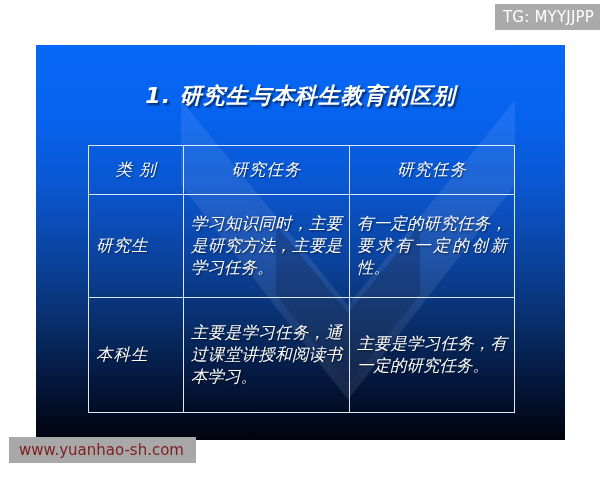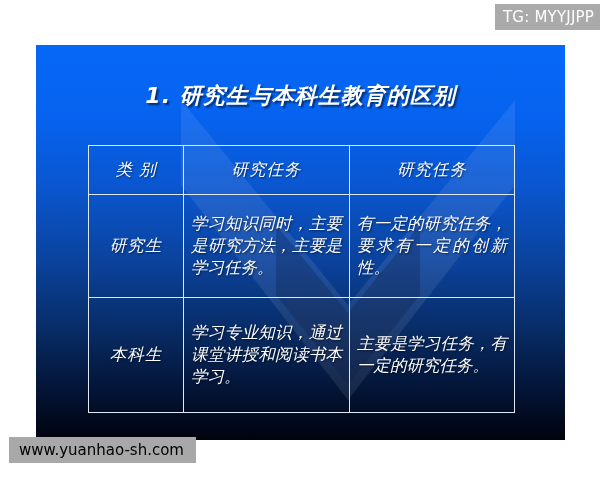--- a/index.html
+++ b/index.html
@@ -102,40 +102,40 @@
   .col-one  { width: 166px; }
   .col-two  { width: 165px; }
 
   .cmp-table thead td,
   .hdr-cell {
     text-align: center;
     height: 38px;
     letter-spacing: 1px;
   }
   .cat-cell {
-    text-align: center;
+    text-align: left;
     letter-spacing: 1px;
   }
   .body-cell {
     text-align: justify;
     text-align-last: left;
     text-justify: inter-ideograph;
   }
   .row-1 td { height: 92px; }
   .row-2 td { height: 104px; }
 
   
   .site-watermark {
     position: absolute;
     left: 9px;
     top: 437px;
     height: 26px;
     padding: 0 12px 0 10px;
     background: #a8a8a8;
-    color: #000000;
+    color: #7f1d1d;
     font-size: 15px;
     line-height: 26px;
     white-space: nowrap;
   }
 </style>
 </head>
 <body>
 
 <div class="tg-watermark">TG: MYYJJPP</div>
 
@@ -160,20 +160,20 @@
         <td class="hdr-cell">研究任务</td>
         <td class="hdr-cell">研究任务</td>
       </tr>
       <tr class="row-1">
         <td class="cat-cell">研究生</td>
         <td class="body-cell">学习知识同时，主要是研究方法，主要是学习任务。</td>
         <td class="body-cell">有一定的研究任务，要求有一定的创新性。</td>
       </tr>
       <tr class="row-2">
         <td class="cat-cell">本科生</td>
-        <td class="body-cell">学习专业知识，通过课堂讲授和阅读书本学习。</td>
+        <td class="body-cell">主要是学习任务，通过课堂讲授和阅读书本学习。</td>
         <td class="body-cell">主要是学习任务，有一定的研究任务。</td>
       </tr>
     </tbody>
   </table>
 </div>
 
 <div class="site-watermark">www.yuanhao-sh.com</div>
 
 </body></html>

